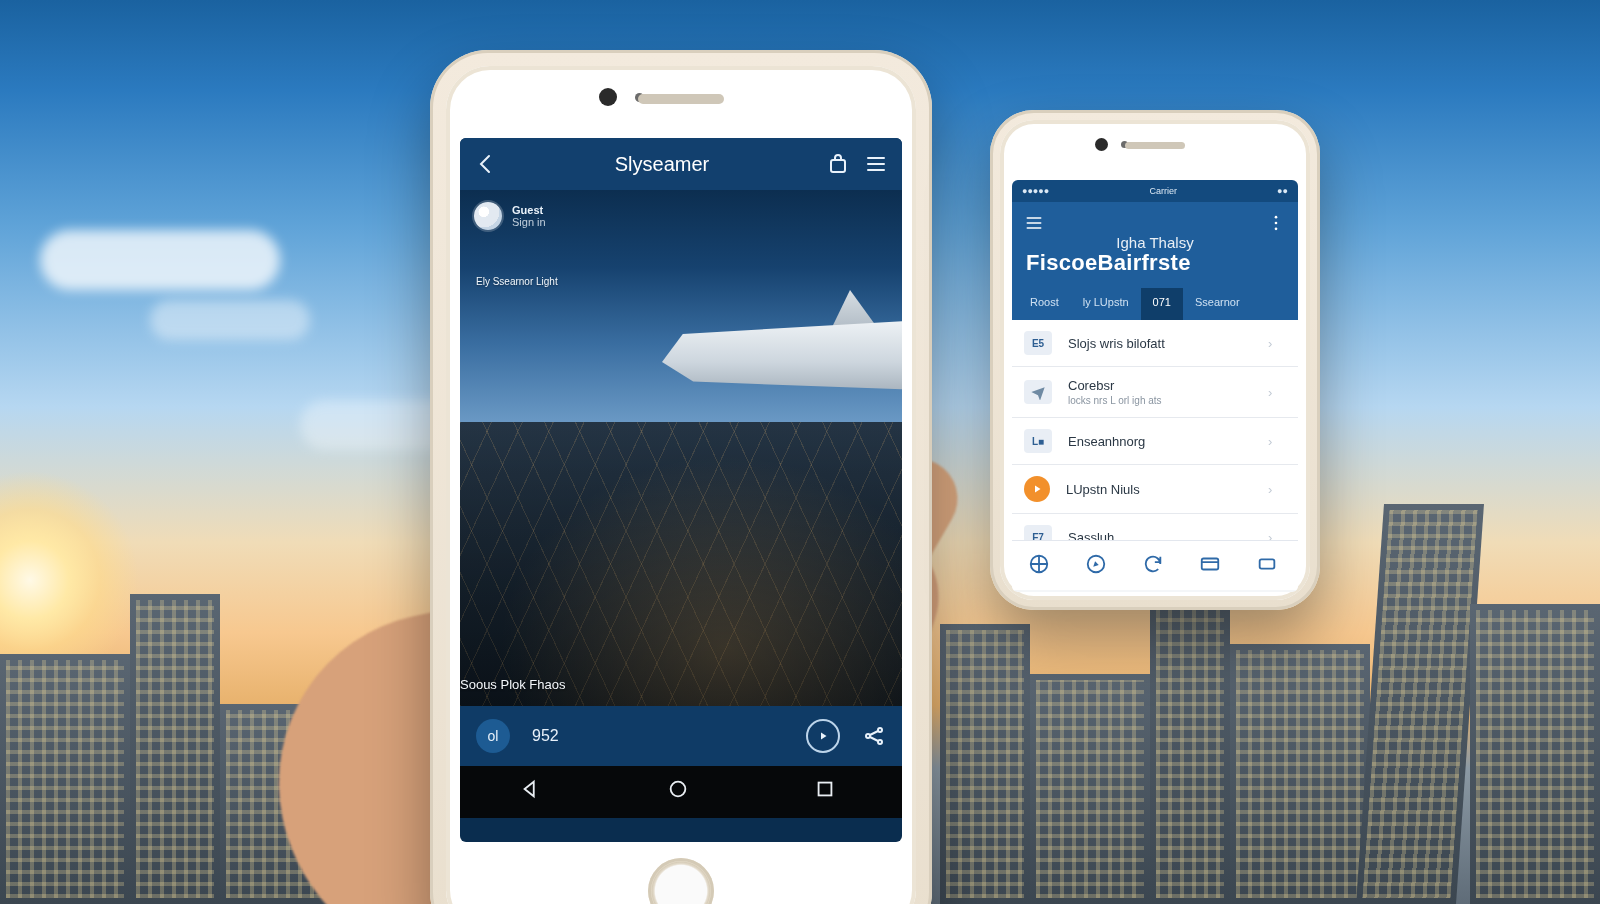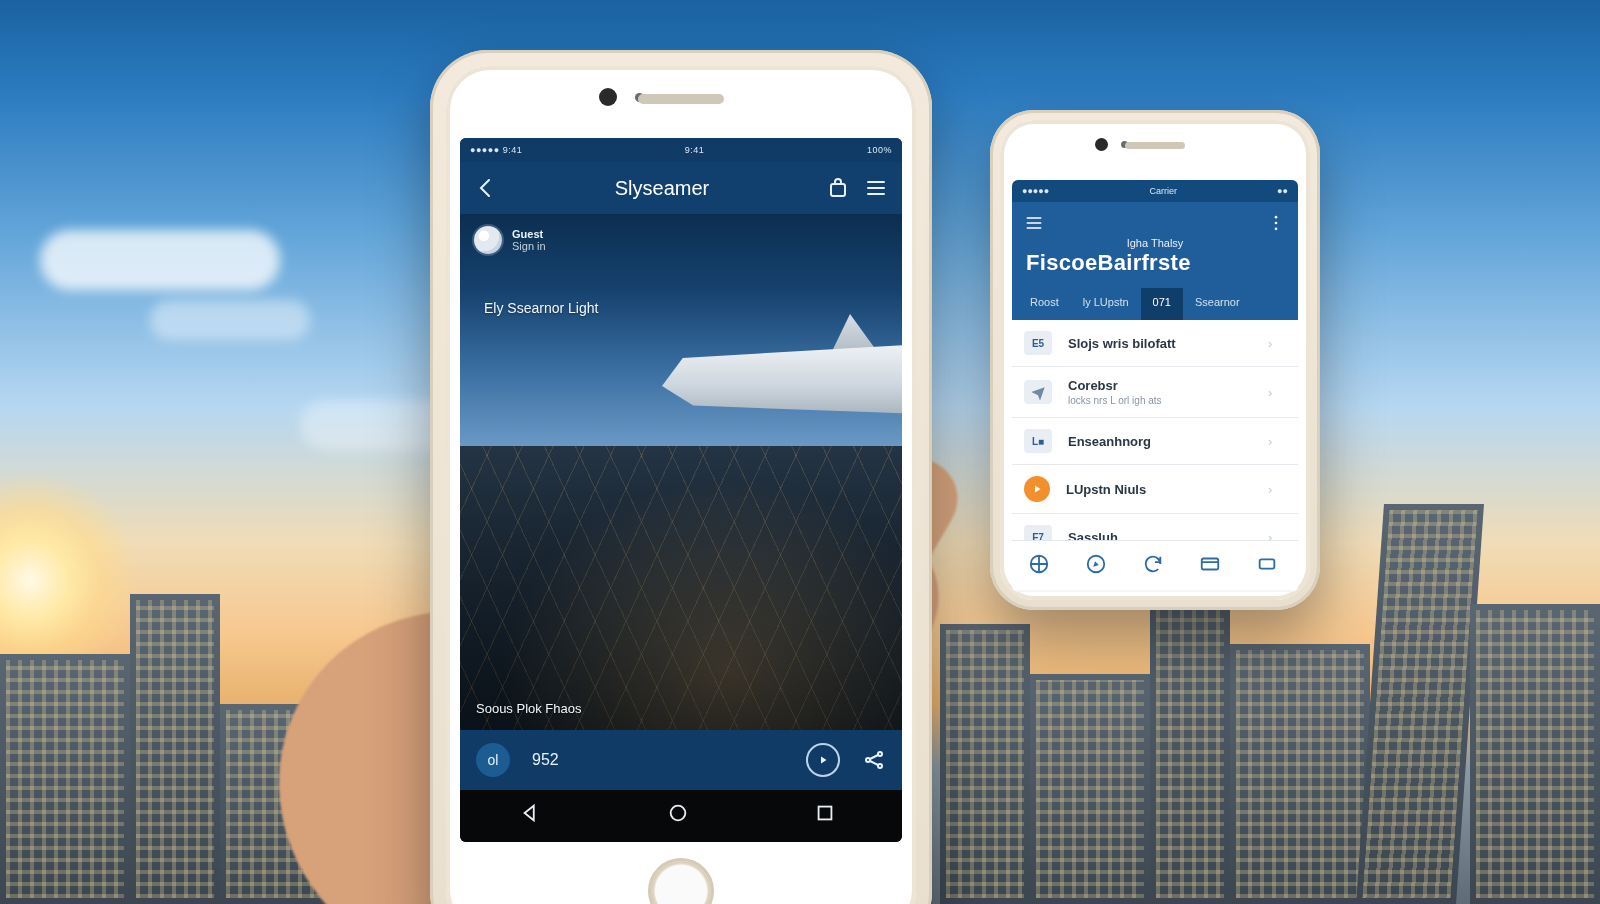--- a/index.html
+++ b/index.html
@@ -48,63 +48,63 @@
   .s1-status{ height:24px; background:#0f3b66; display:flex; align-items:center; justify-content:space-between;
               color:#dbe8f4; font-size:9px; padding:0 10px; letter-spacing:.5px;}
   .s1-appbar{ height:52px; background:#12406e; display:flex; align-items:center; color:#fff; padding:0 14px; gap:14px;}
   .s1-appbar .title{ flex:1; text-align:center; font-size:20px; font-weight:500;}
   .s1-appbar .ic{ width:24px; height:24px; display:flex; align-items:center; justify-content:center; color:#e9f2fb;}
   .hero{ position:relative; height:calc(100% - 24px - 52px - 60px - 52px);
          background:linear-gradient(180deg,#0c2e50 0%,#16426f 15%,#3a6ea1 30%,#7aa7d0 50%,#3e5568 75%,#1a2a38 100%);padding-left:22px;}
   .hero .profile{ position:absolute; top:12px; left:14px; display:flex; align-items:center; gap:10px; color:#eaf2fa; font-size:11px;}
   .hero .profile .avatar{ width:28px;height:28px;border-radius:50%;
         background:radial-gradient(circle at 35% 35%,#fff 0 20%,#e2e9f1 21% 60%,#c5d5e5 61% 100%); box-shadow:0 0 0 2px rgba(255,255,255,.2);}
-  .hero .hline{ position:absolute; top:86px; left:16px; color:#f3f8fd; font-size:14px; font-weight:500; text-shadow:0 1px 2px rgba(0,0,0,.4);margin-left:8px;}
+  .hero .hline{ position:absolute; top:86px; left:16px; color:#f3f8fd; font-size:10px; font-weight:500; text-shadow:0 1px 2px rgba(0,0,0,.4);}
   
   .wing{position:absolute; right:-20px; top:100px; width:260px; height:150px;}
   .wing .w1{position:absolute; right:0; top:30px; width:260px; height:70px;
             background:linear-gradient(180deg,#eef2f5,#cdd6de 60%,#aab5bf);
             clip-path:polygon(100% 0,100% 100%,12% 88%,0 60%,8% 20%);}
   .wing .w2{position:absolute; right:30px; top:0; width:70px; height:58px;
             background:linear-gradient(180deg,#d7dee4,#9fabb6);
             clip-path:polygon(100% 100%,0 100%,40% 0);}
   
   .hero .grid{position:absolute;left:0;right:0;bottom:0;height:55%;
       background:
         linear-gradient(180deg,rgba(0,0,0,0),rgba(0,0,0,.35)),
         radial-gradient(ellipse at 60% 80%,rgba(255,190,100,.25),transparent 60%),
         repeating-linear-gradient(115deg,rgba(255,200,120,.15) 0 1px,transparent 1px 28px),
         repeating-linear-gradient(65deg,rgba(255,200,120,.15) 0 1px,transparent 1px 28px),
         linear-gradient(180deg,#243444,#0f1a24);}
-  .hero .caption{ position:absolute; left:16px; bottom:14px; color:#f3f7fb; font-size:13px; text-shadow:0 1px 2px rgba(0,0,0,.5);}
+  .hero .caption{ position:absolute; left:0; bottom:14px; color:#f3f7fb; font-size:13px; text-shadow:0 1px 2px rgba(0,0,0,.5);}
   .dock{ height:60px; background:#0f3b66; display:flex; align-items:center; gap:22px; padding:0 16px; color:#e8f1fa;}
   .chip{ width:34px;height:34px;border-radius:50%;background:#1d5b93;display:flex;align-items:center;justify-content:center;font-size:14px;}
   .play{ width:34px;height:34px;border-radius:50%;border:2px solid #bcd4ea;display:flex;align-items:center;justify-content:center;}
   .play svg{width:12px;height:12px;fill:#e9f2fb}
   .navbar{ height:52px; background:#06080a; display:flex; align-items:center; justify-content:space-around;}
   .navbar .nb{ width:28px;height:28px; color:#e9eef3;}
   .navbar svg{width:22px;height:22px;stroke:#e9eef3;fill:none;stroke-width:2}
 
   
   .s2-status{ height:22px; background:#134a7e; color:#dce9f5; font-size:9px; display:flex;align-items:center;justify-content:space-between;padding:0 10px;}
   .s2-top{ background:#1f5e9b; color:#fff; }
   .s2-bar{ height:42px; display:flex; align-items:center; padding:0 12px; gap:10px;}
   .s2-bar .ic{width:20px;height:20px;display:flex;align-items:center;justify-content:center;}
-  .s2-bar .title{flex:1;text-align:center;font-size:11px;opacity:.9;margin-top:39px;}
+  .s2-bar .title{flex:1;text-align:center;font-size:15px;opacity:.9;margin-top:39px;}
   .s2-brand{ padding:6px 14px 12px; font-size:22px; font-weight:600; letter-spacing:.3px;}
   .s2-tabs{ display:flex; padding:0 6px 0 6px; font-size:11px;}
   .s2-tab{ padding:8px 12px 9px; color:#cfe1f2; border-bottom:3px solid transparent;}
   .s2-tab.active{ background:#0f3e6a; color:#fff; border-bottom-color:#0f3e6a;}
   .list{ background:#f4f6f8; height:calc(100% - 22px - 42px - 44px - 34px - 50px); overflow:hidden;}
   .row{ background:#fff; margin:0; padding:11px 12px; display:flex; align-items:center; gap:16px; border-bottom:1px solid #e6e9ee;}
   .row .badge{ width:28px;height:24px;border-radius:4px;background:#e9eef5;display:flex;align-items:center;justify-content:center;
                font-size:10px;font-weight:700;color:#2d5e92;}
   .row .badge.orange{ background:#f2902b; color:#fff; border-radius:50%; width:26px;height:26px;}
   .row .txt{ flex:1; }
-  .row .t1{ font-size:13px; color:#2a3744; font-weight:700;}
+  .row .t1{ font-size:13px; color:#2a3744; font-weight:400;}
   .row .t2{ font-size:10px; color:#8a95a1; margin-top:2px;}
   .row .chev{ width:18px;color:#c2cad4; font-size:13px;}
   .bottomnav{ height:50px; background:#fff; border-top:1px solid #e3e7ee; display:flex; align-items:center; justify-content:space-around;}
   .bottomnav .bn{ width:26px;height:26px;}
   .bottomnav svg{width:22px;height:22px;stroke:#2f6aa8;fill:none;stroke-width:2}
 
   
   svg{display:block}
 </style>
 </head>
@@ -134,25 +134,20 @@
 
   <div class="phone" style="left:430px; top:50px; width:502px; height:900px;">
     <div class="bezel"></div>
     <div class="cam"></div>
     <div class="sensor"></div>
     <div class="earpiece"></div>
     <div class="home"></div>
 
     <div class="screen">
 
-      <div class="s1-status">
-        <span>●●●●● 9:41</span>
-        <span>9:41</span>
-        <span>100%</span>
-      </div>
 
       <div class="s1-appbar">
         <div class="ic">
           <svg viewBox="0 0 24 24">
               <path d="M15 4l-8 8 8 8" stroke="#e9f2fb" stroke-width="2" fill="none" stroke-linecap="round"></path>
             </svg>
         </div>
         <div class="title">Slyseamer</div>
         <div class="ic">
           <svg viewBox="0 0 24 24">

